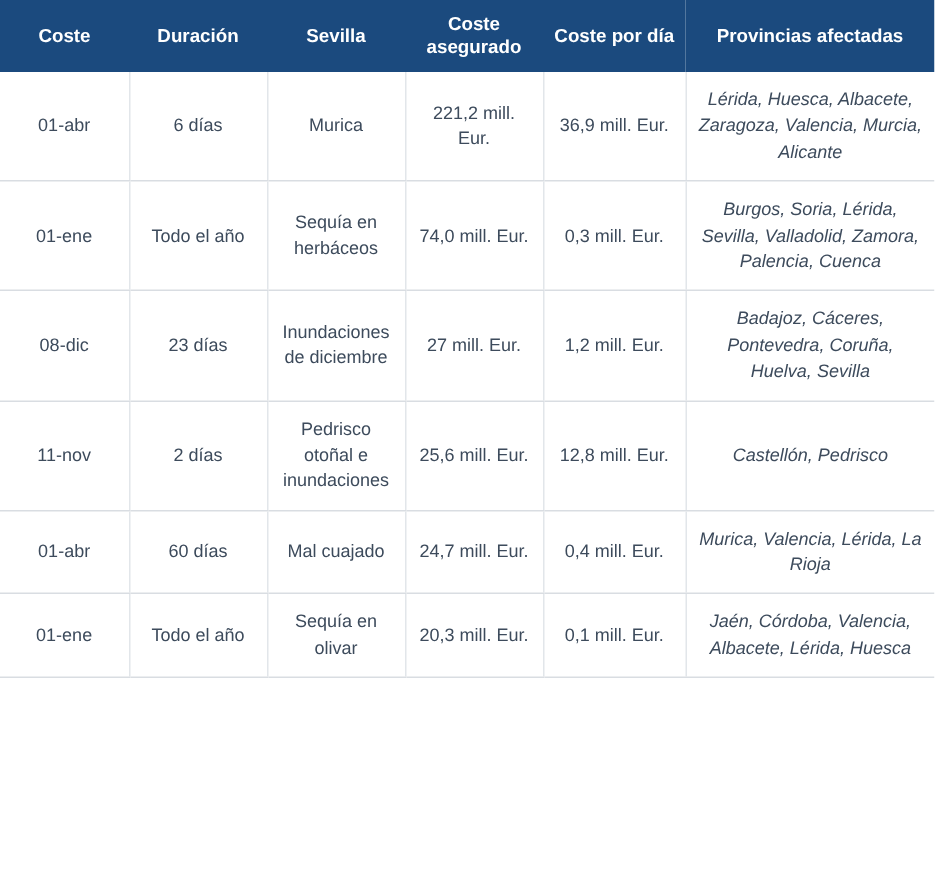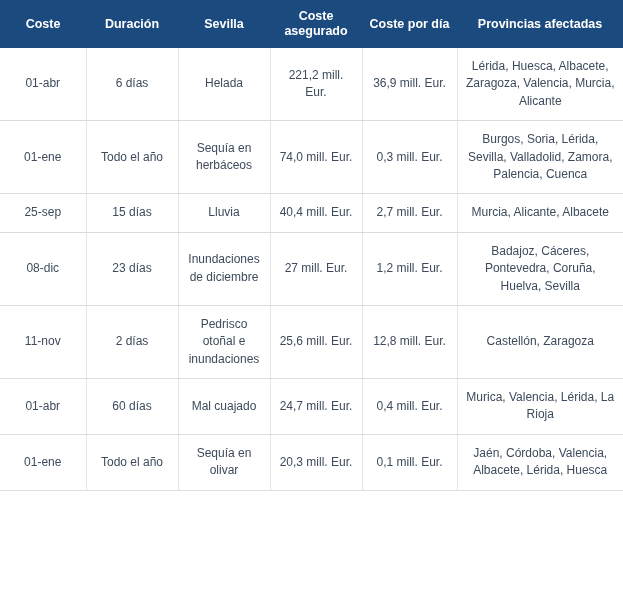--- a/index.html
+++ b/index.html
@@ -51,20 +51,21 @@
     border-left: 1px solid #e2e6ea;
   }
   .col-inicio   { width: 86px; }
   .col-duracion { width: 92px; }
   .col-evento   { width: 92px; }
   .col-coste    { width: 92px; }
   .col-costedia { width: 95px; }
   .col-prov     { width: 166px; }
   td.prov-cell {
     color: #2f6496;
+    font-style: italic;
   }
   tbody td.inicio-cell,
   tbody td.duracion-cell,
   tbody td.evento-cell,
   tbody td.coste-cell,
   tbody td.costedia-cell {
     color: #4a5868;
   }
 </style>
 </head>
@@ -87,56 +88,48 @@
         <th>Sevilla</th>
         <th>Coste asegurado</th>
         <th>Coste por día</th>
         <th>Provincias afectadas</th>
       </tr>
     </thead>
     <tbody>
       <tr>
         <td class="inicio-cell">01-abr</td>
         <td class="duracion-cell">6 días</td>
-        <td class="evento-cell">Helada</td>
+        <td class="evento-cell">Murica</td>
         <td class="coste-cell">221,2 mill. Eur.</td>
         <td class="costedia-cell">36,9 mill. Eur.</td>
         <td class="prov-cell">Lérida, Huesca, Albacete, Zaragoza, Valencia, Murcia, Alicante</td>
       </tr>
       <tr>
         <td class="inicio-cell">01-ene</td>
         <td class="duracion-cell">Todo el año</td>
         <td class="evento-cell">Sequía en herbáceos</td>
         <td class="coste-cell">74,0 mill. Eur.</td>
         <td class="costedia-cell">0,3 mill. Eur.</td>
         <td class="prov-cell">Burgos, Soria, Lérida, Sevilla, Valladolid, Zamora, Palencia, Cuenca</td>
-      </tr>
-      <tr>
-        <td class="inicio-cell">25-sep</td>
-        <td class="duracion-cell">15 días</td>
-        <td class="evento-cell">Lluvia</td>
-        <td class="coste-cell">40,4 mill. Eur.</td>
-        <td class="costedia-cell">2,7 mill. Eur.</td>
-        <td class="prov-cell">Murcia, Alicante, Albacete</td>
       </tr>
       <tr>
         <td class="inicio-cell">08-dic</td>
         <td class="duracion-cell">23 días</td>
         <td class="evento-cell">Inundaciones de diciembre</td>
         <td class="coste-cell">27 mill. Eur.</td>
         <td class="costedia-cell">1,2 mill. Eur.</td>
         <td class="prov-cell">Badajoz, Cáceres, Pontevedra, Coruña, Huelva, Sevilla</td>
       </tr>
       <tr>
         <td class="inicio-cell">11-nov</td>
         <td class="duracion-cell">2 días</td>
         <td class="evento-cell">Pedrisco otoñal e inundaciones</td>
         <td class="coste-cell">25,6 mill. Eur.</td>
         <td class="costedia-cell">12,8 mill. Eur.</td>
-        <td class="prov-cell">Castellón, Zaragoza</td>
+        <td class="prov-cell">Castellón, Pedrisco</td>
       </tr>
       <tr>
         <td class="inicio-cell">01-abr</td>
         <td class="duracion-cell">60 días</td>
         <td class="evento-cell">Mal cuajado</td>
         <td class="coste-cell">24,7 mill. Eur.</td>
         <td class="costedia-cell">0,4 mill. Eur.</td>
         <td class="prov-cell">Murica, Valencia, Lérida, La Rioja</td>
       </tr>
       <tr>

